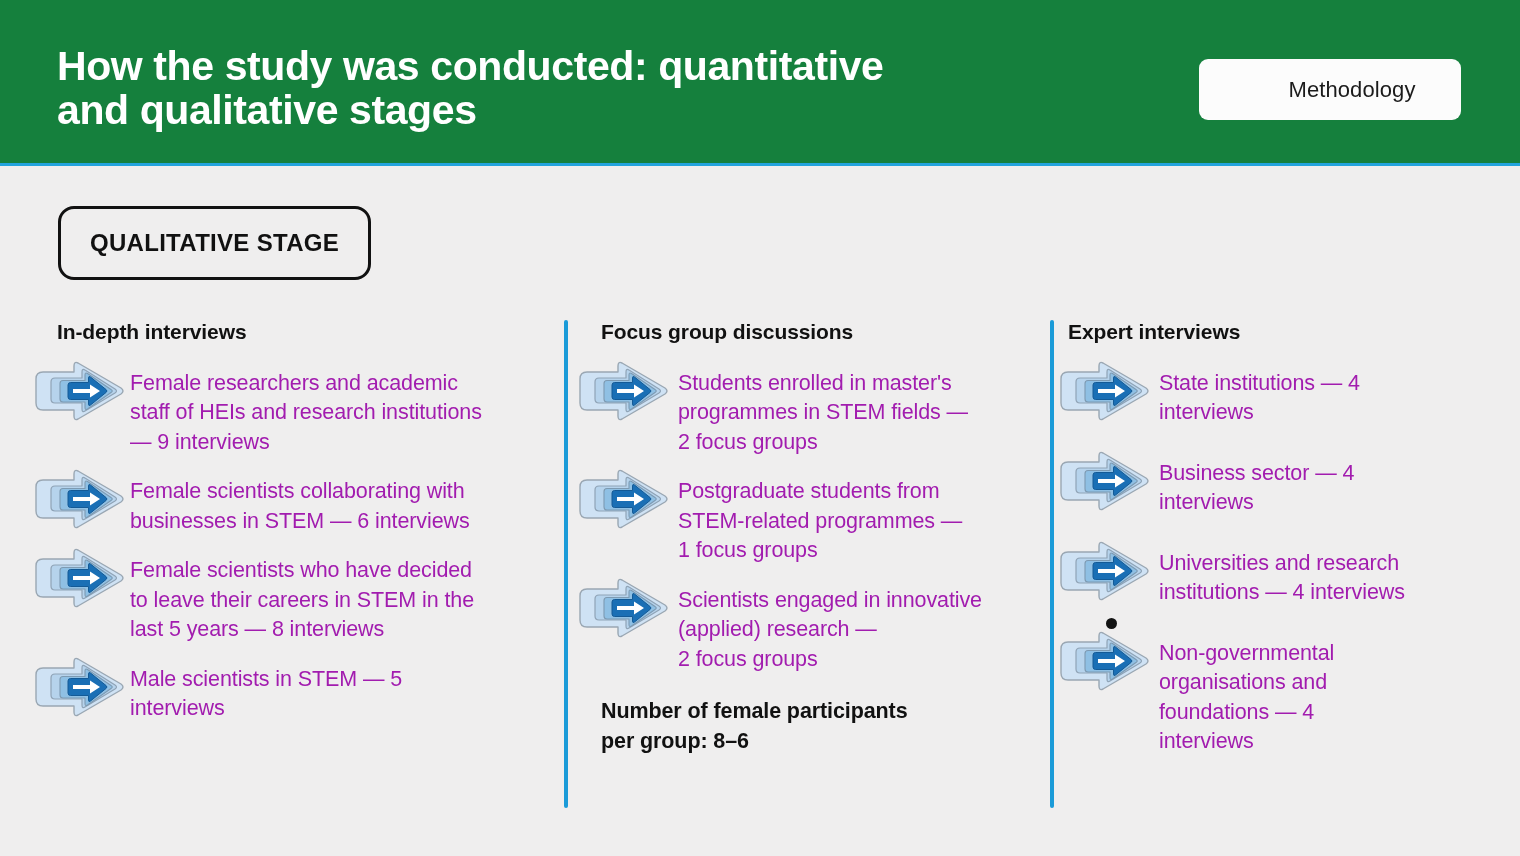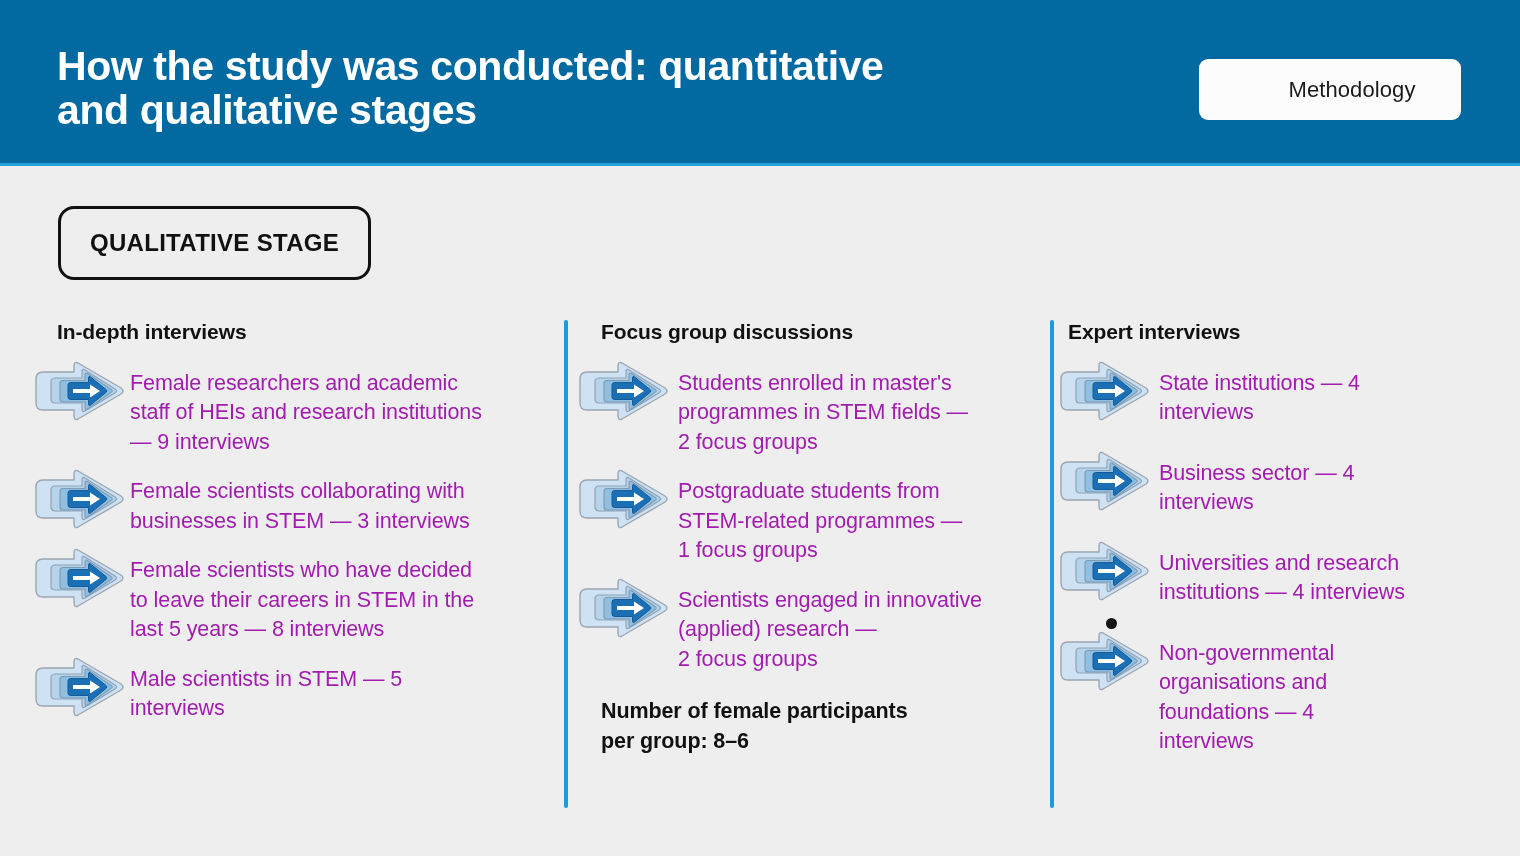--- a/index.html
+++ b/index.html
@@ -15,21 +15,21 @@
     font-family: "Liberation Sans", sans-serif;
     color: #1b1b1b;
     position: relative;
   }
 
   
   #header {
     position: absolute;
     left: 0; top: 0;
     width: 1520px; height: 166px;
-    background: #0369a1;
+    background: #15803d;
     border-bottom: 3px solid #23a3dd;
   }
 
   #header-title {
     position: absolute;
     left: 57px; top: 44px;
     width: 1090px;
     color: #ffffff;
     font-size: 41px;
     font-weight: bold;
@@ -224,21 +224,21 @@
     <path d="M16 22 q0-4 4-4 h27 V12 q0-4 3-2 L80 29 q3 2 0 4 L50 51 q-3 2-3-2 v-6 H20 q-4 0-4-4 Z" fill="#b6d3ec" stroke="#8fa3b6" stroke-width="1.2" stroke-linejoin="round"></path>
 
     <path d="M25 23.5 q0-3 3-3 h22 V15 q0-3 2.5-1.5 L76 29.5 q2.5 1.5 0 3 L52.5 49 q-2.5 1.5-2.5-1.5 V42 H28 q-3 0-3-3 Z" fill="#8fc0e4" stroke="#7d9ab2" stroke-width="1.1" stroke-linejoin="round"></path>
 
     <path d="M33 25 q0-2.5 2.5-2.5 h18 V18 q0-2.5 2-1 L71 29.5 q2 1.5 0 3 L55.5 45 q-2 1.5-2-1 v-4.5 h-18 q-2.5 0-2.5-2.5 Z" fill="#1a6fb5" stroke="#145a96" stroke-width="1" stroke-linejoin="round"></path>
 
     <path d="M38 29 h17 v-4.5 l10 6.5 -10 6.5 V33 H38 Z" fill="#ffffff"></path>
   </svg>
           </span>
           <span class="item-text">Female scientists collaborating with
-businesses in STEM — 3 interviews</span>
+businesses in STEM — 6 interviews</span>
         </div>
         <div class="item">
           <span class="arrow-icon">
   <svg width="96" height="62" viewBox="0 0 96 62" xmlns="http://www.w3.org/2000/svg">
     <defs>
       <path id="ar0" d="M2 20 h38 V7 L83 31 L40 55 V42 H2 Z"></path>
     </defs>
 
     <path d="M1 19 q0-7 7-7 h31 V6 q0-5 4-3 L86 28 q4 3 0 6 L43 59 q-4 2-4-3 v-6 H8 q-7 0-7-7 Z" fill="#cfe2f4" stroke="#9aa7b3" stroke-width="1.4" stroke-linejoin="round"></path>
 

